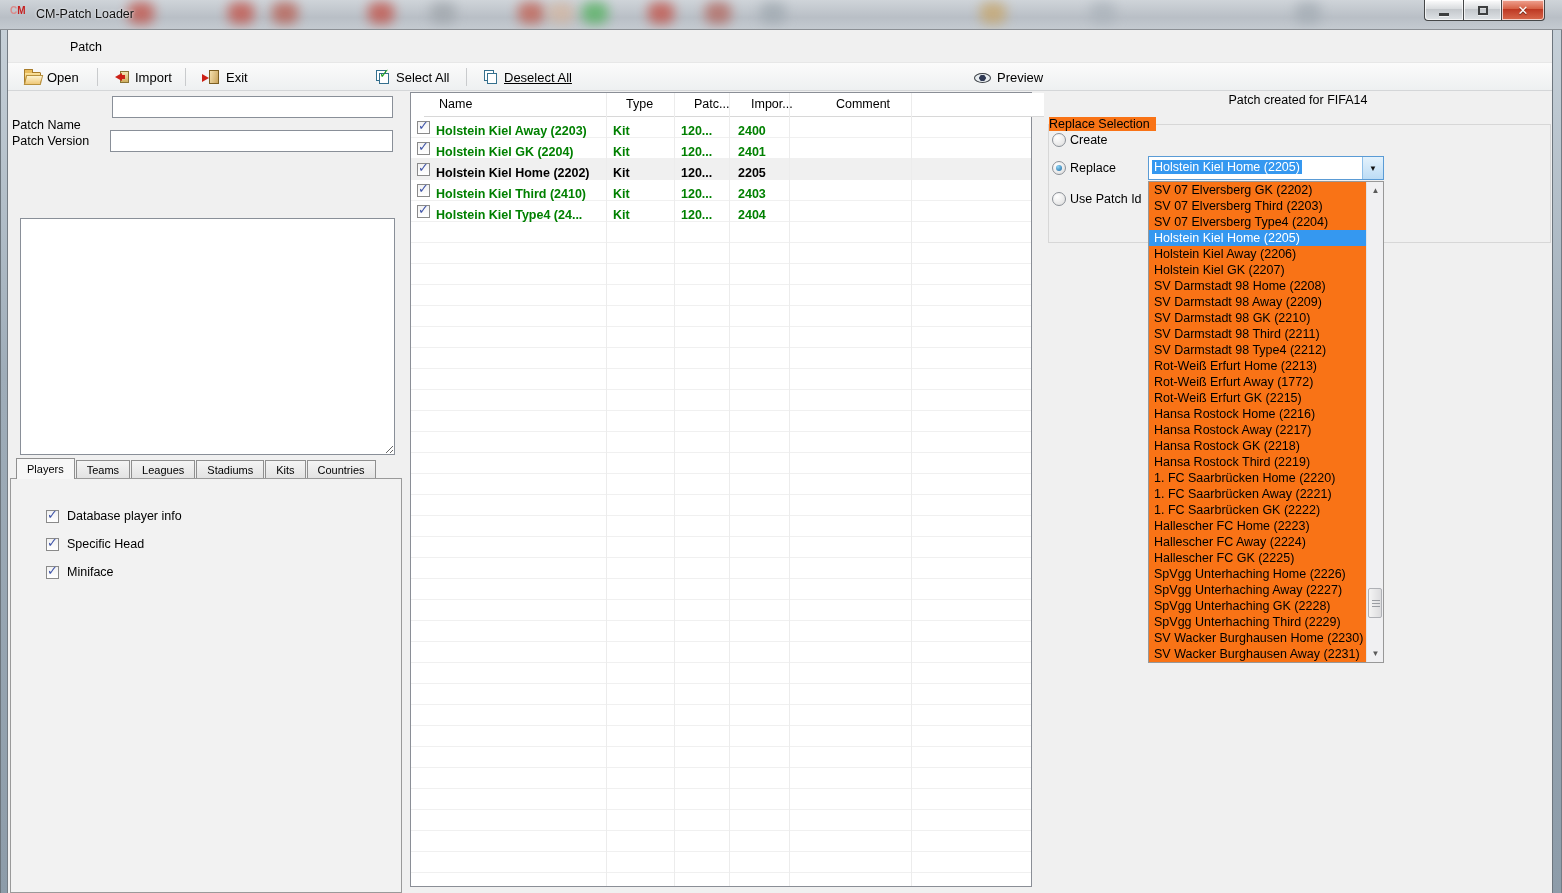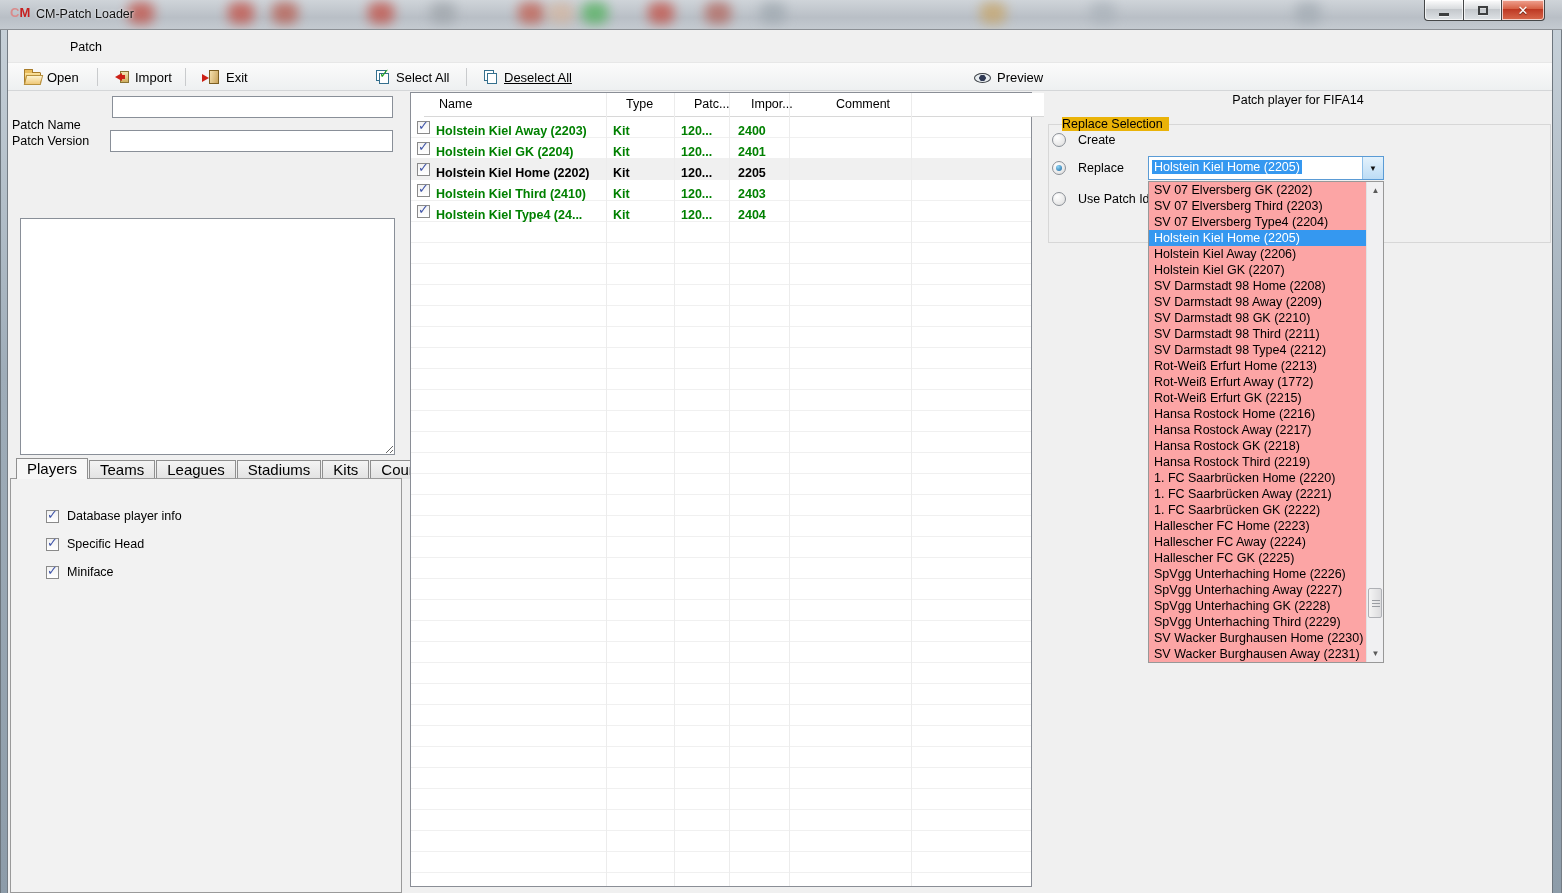--- a/index.html
+++ b/index.html
@@ -5,21 +5,21 @@
   * { margin:0; padding:0; box-sizing:border-box; }
   html,body { width:1562px; height:893px; overflow:hidden; }
   body { font-family:"Liberation Sans","DejaVu Sans",sans-serif; font-size:12.5px; color:#000; background:#8e9aa6; }
 
   
   .window { position:absolute; inset:0; }
   .titlebar { position:absolute; left:0; top:0; width:1562px; height:30px;
     background:linear-gradient(#cfd4d9,#b9bfc6 60%,#c4cad0); overflow:hidden;
     border-bottom:1px solid #8b8f94; }
   .blob { position:absolute; top:2px; width:26px; height:22px; border-radius:8px; filter:blur(6px); opacity:.65; }
-  .app-icon { position:absolute; left:10px; top:5px; width:20px; height:20px; font-weight:bold; font-size:13px; }
+  .app-icon { position:absolute; left:10px; top:5px; width:20px; height:20px; font-weight:bold; font-size:10px; }
   .app-icon .c1 { color:#d98b8b; } .app-icon .c2 { color:#c61f1f; }
   .title-text { position:absolute; left:36px; top:7px; font-size:12.5px; color:#111; text-shadow:0 0 3px #fff; }
   .win-buttons { position:absolute; left:1424px; top:0; height:21px; display:flex; }
   .wbtn { height:21px; border:1px solid #454748; border-top:none; display:flex; align-items:center; justify-content:center;
     background:linear-gradient(#fdfdfd,#d8dbde 45%,#c3c7cb 46%,#dfe3e6); box-shadow:inset 0 0 0 1px rgba(255,255,255,.7); }
   .wbtn.min { width:39px; border-right:none; border-radius:0 0 0 4px; }
   .wbtn.max { width:38px; border-right:none; }
   .wbtn.close { width:44px; border-radius:0 0 4px 0;
     background:linear-gradient(#f0a493,#d65f43 45%,#bd3822 46%,#d8684c); }
   .glyph-min { width:10px; height:3px; background:#3d3f40; margin-top:8px; box-shadow:0 1px 0 rgba(255,255,255,.6); }
@@ -59,21 +59,21 @@
   .ico-eye { width:17px; height:10px; margin-top:2px; border-radius:50%; border:1px solid #3a3f44;
     background:radial-gradient(circle at 50% 50%, #303a55 0 3px, #e8edf0 3.5px); }
 
   
   .f-label { position:absolute; height:22px; line-height:22px; }
   .txt-input { position:absolute; height:22px; background:#fff; border:1px solid #898f98; }
   .desc-label { position:absolute; left:12px; top:130px; width:375px; text-align:center; height:17px; }
   .desc-box { position:absolute; left:12px; top:188px; width:375px; height:237px; background:#fff; border:1px solid #898f98; }
 
   .tab-bar { position:absolute; left:8px; top:428px; height:21px; display:flex; align-items:flex-end; }
-  .tab { height:19px; line-height:18px; padding:0 10px; background:linear-gradient(#f4f4f4,#e2e2e2); border:1px solid #8f8f8f; border-bottom:none; margin-right:1px; font-size:15px; }
+  .tab { height:19px; line-height:18px; padding:0 10px; background:linear-gradient(#f4f4f4,#e2e2e2); border:1px solid #8f8f8f; border-bottom:none; margin-right:1px; font-size:11px; }
   .tab.active { height:21px; line-height:20px; background:#f7f7f7; position:relative; z-index:2; }
   .tab-panel { position:absolute; left:2px; top:448px; width:392px; height:415px; background:#f2f2f2; border:1px solid #9a9a9a; }
   .opt-row { position:absolute; left:35px; display:flex; align-items:center; gap:8px; height:16px; }
 
   .cb { position:relative; width:13px; height:13px; background:linear-gradient(#f2f2f2,#fff); border:1px solid #8a8a8a; }
   .cb .mark { position:absolute; left:0px; top:-3px; color:#3f54a8; font-size:13px; font-weight:bold; line-height:13px; }
 
   
   .table { position:absolute; left:402px; top:62px; width:622px; height:795px; background:#fff; border:1px solid #8a8e96; }
   .thead { position:absolute; left:13px; top:0; width:100%; height:24px; background:#fff; border-bottom:1px solid #d8d8d8; }
@@ -82,32 +82,32 @@
     background:repeating-linear-gradient(to bottom, transparent 0 20px, #f0f0f0 20px 21px); }
   .t-row { position:absolute; left:0; width:100%; height:21px; color:var(--green,#008000); }
   .t-row.selected { background:#f0f0f0; color:#000; }
   .t-row .cell { position:absolute; top:7px; white-space:nowrap;font-weight:bold; }
   .t-row .cb { position:absolute; left:6px; top:4px; }
   .vline { position:absolute; top:0; bottom:0; width:1px; background:#ececec; pointer-events:none; }
 
   
   .fifa-label { position:absolute; left:1040px; top:63px; width:500px; text-align:center; }
   .groupbox { position:absolute; left:1040px; top:94px; width:503px; height:119px; border:1px solid #d7d7d7; }
-  .groupbox .legend { position:absolute; left:13px; top:-8px; background:#eab308; padding-right:6px; }
-  .radio-row { position:absolute; display:flex; align-items:center; gap:12px; height:15px; }
+  .groupbox .legend { position:absolute; left:0; top:-8px; background:#f97316; padding-right:6px; }
+  .radio-row { position:absolute; display:flex; align-items:center; gap:4px; height:15px; }
   .rb { position:relative; width:14px; height:14px; border-radius:50%; border:1px solid #8b9097; background:radial-gradient(circle at 35% 30%, #ffffff, #dcdcdc); }
   .rb.sel::after { content:""; position:absolute; left:3px; top:3px; width:6px; height:6px; border-radius:50%;
     background:radial-gradient(circle at 35% 30%, #8fd6f7, #1e679f); }
 
   .combo { position:absolute; left:1140px; top:126px; width:236px; height:24px; background:#fff; border:1px solid #5a9bd5; z-index:60; }
   .combo .val { position:absolute; left:3px; top:3px; padding:0 2px; background:var(--sel,#3598f0); color:#fff; white-space:nowrap; }
   .combo .btn { position:absolute; right:0; top:0; width:21px; height:22px; background:linear-gradient(#e4f2fc,#bcdcf5); border-left:1px solid #8ebfe8; display:flex; align-items:center; justify-content:center; }
   .combo .btn .ar { font-size:8px; color:#111; }
 
-  .ddlist { position:absolute; left:1140px; top:151px; width:236px; height:482px; background:#fca5a5; border:1px solid #989898; z-index:55; overflow:hidden; }
+  .ddlist { position:absolute; left:1140px; top:151px; width:236px; height:482px; background:#f97316; border:1px solid #989898; z-index:55; overflow:hidden; }
   .dd-item { height:16px; line-height:16px; padding-left:5px; white-space:nowrap; }
   .dd-item.selected { background:var(--sel,#3598f0); color:#fff; }
   .dd-scroll { position:absolute; right:0; top:0; bottom:0; width:17px; background:#f0f0f2; border-left:1px solid #e2e2e4; }
   .dd-arrow { position:absolute; left:0; width:17px; height:17px; display:flex; align-items:center; justify-content:center; font-size:8px; color:#5a5a5a; }
   .dd-arrow.up { top:0; } .dd-arrow.down { bottom:0; }
   .dd-thumb { position:absolute; left:1px; top:406px; width:14px; height:30px; background:linear-gradient(90deg,#f4f4f4,#dcdcde); border:1px solid #aeb0b5; border-radius:2px; }
   .dd-thumb .grip { position:absolute; left:3px; top:11px; width:8px; height:7px;
     background:repeating-linear-gradient(to bottom,#9a9da2 0 1px, transparent 1px 3px); }
 </style>
 </head>
@@ -297,21 +297,21 @@
             <span class="cell" style="left:385px;"></span>
           </div>
         </div>
       <div class="vline" style="left:195px;"></div>
       <div class="vline" style="left:263px;"></div>
       <div class="vline" style="left:318px;"></div>
       <div class="vline" style="left:378px;"></div>
       <div class="vline" style="left:500px;"></div>
     </div>
 
-    <div class="fifa-label">Patch player for FIFA14</div>
+    <div class="fifa-label">Patch created for FIFA14</div>
 
     <div class="groupbox">
       <span class="legend">Replace Selection</span>
       <div>
           <div class="radio-row" style="left: 3px; top: 7px;">
             <span class="rb"></span>
             <span>Create</span>
           </div>
           <div class="radio-row" style="left: 3px; top: 35px;">
             <span class="rb sel"></span>

